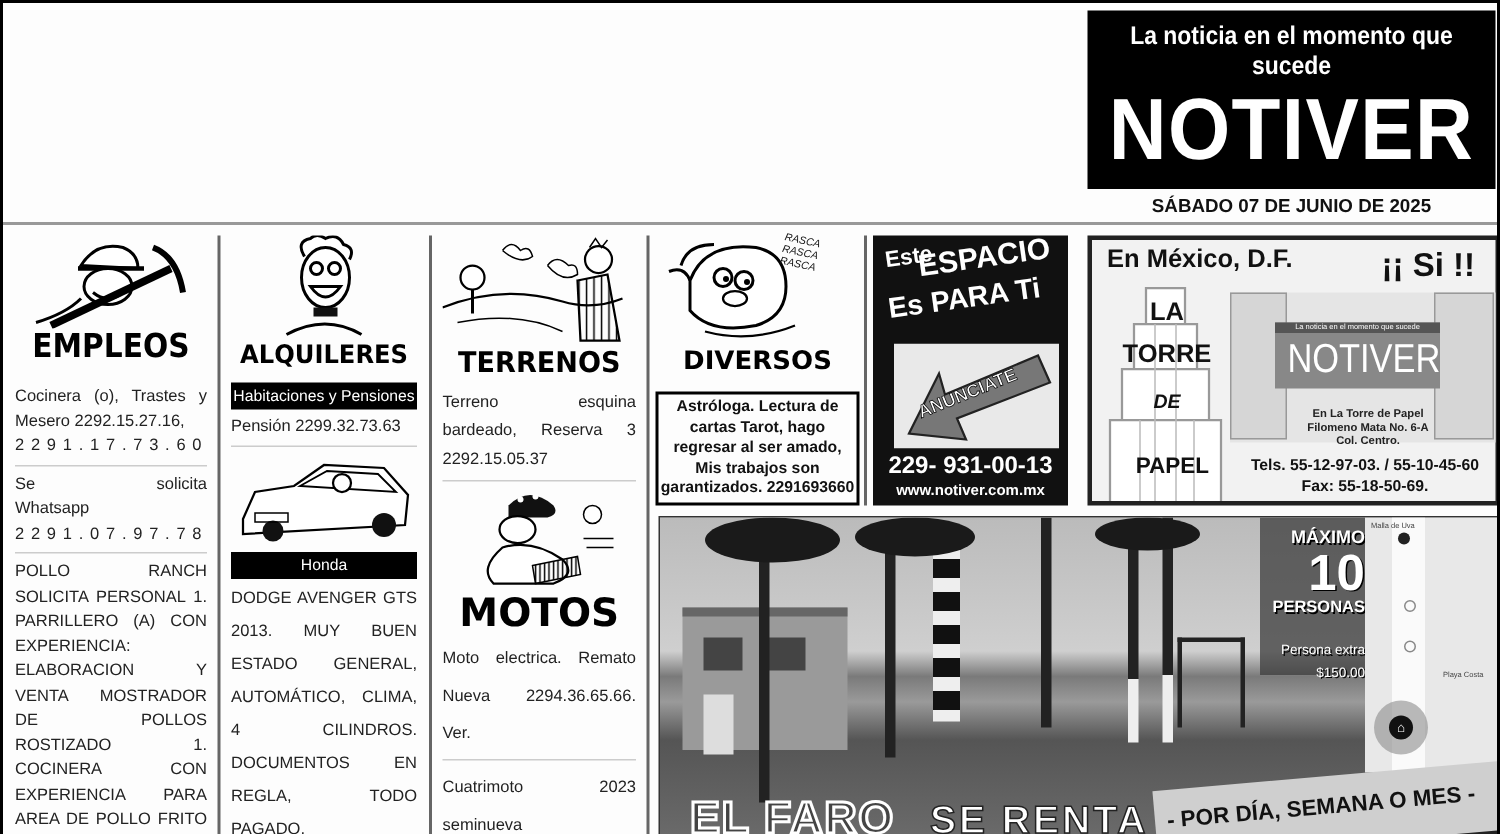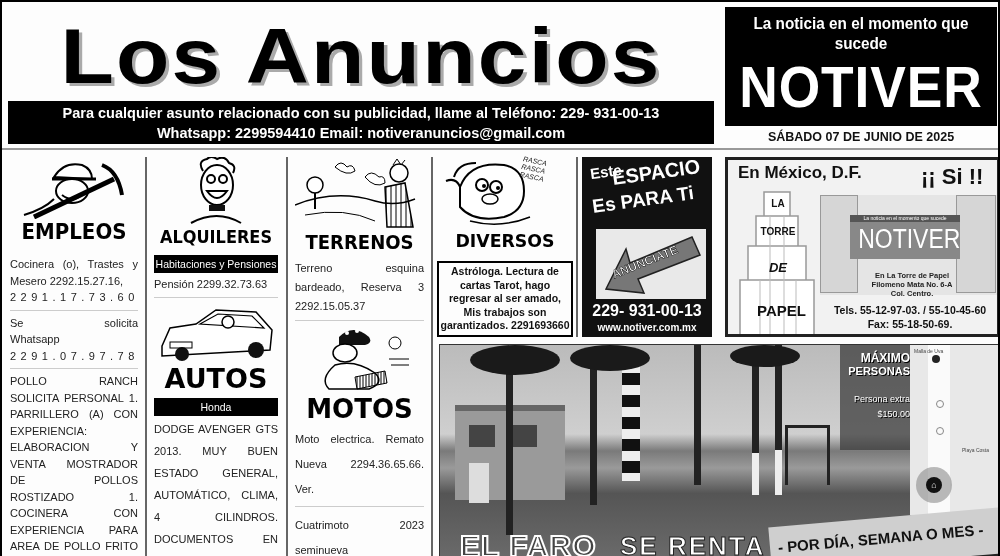--- a/index.html
+++ b/index.html
@@ -39,21 +39,21 @@
   .esp-t3 { position: absolute; left: 10px; top: 32px; font-size: 19px; font-weight: 900; transform: rotate(-8deg); }
   .esp-arrow { position: absolute; left: 14px; top: 72px; width: 110px; height: 70px; }
   .esp-phone { position: absolute; left: 0; top: 145px; width: 130px; text-align: center; font-size: 16px; font-weight: 900; }
   .esp-url { position: absolute; left: 0; top: 165px; width: 130px; text-align: center; font-size: 10px; font-weight: bold; }
 
   
   .mexico { position: absolute; left: 723px; top: 155px; width: 275px; height: 180px; border: 3px solid #222; background: #f2f2f2; overflow: hidden; }
   .mx-title { position: absolute; left: 10px; top: 3px; font-size: 17px; font-weight: 900; color: #111; }
   .mx-si { position: absolute; left: 120px; top: 4px; font-size: 22px; font-weight: 900; color: #111; }
   .tower { position: absolute; left: 6px; top: 28px; width: 86px; height: 150px; }
-  .tw-lbl { position: absolute; font-weight: bold; font-size: 10px; color: #111; text-align: center; width: 60px; }
+  .tw-lbl { position: absolute; font-weight: bold; font-size: 17px; color: #111; text-align: center; width: 60px; }
   .mx-papers { position: absolute; left: 92px; top: 35px; width: 178px; height: 100px; background: #e5e5e5; }
   .mx-paper { position: absolute; background: #d6d6d6; border: 1px solid #999; }
   .mx-notiver { position: absolute; left: 30px; top: 20px; width: 110px; height: 44px; background: #888; color: #fff; text-align: center; }
   .mx-notiver .s { font-size: 5px; background: #555; height: 7px; line-height: 7px; }
   .mx-notiver .n { font-size: 27px; line-height: 34px; transform: scaleX(0.85); }
   .mx-addr { position: absolute; left: 125px; top: 111px; width: 118px; text-align: center; font-size: 7.5px; font-weight: bold; line-height: 9px; color: #222; }
   .mx-tels { position: absolute; left: 90px; top: 143px; width: 184px; text-align: center; font-size: 10.5px; font-weight: bold; color: #111; line-height: 14px; }
 
   
   .photo { position: absolute; left: 437px; top: 342px; width: 561px; height: 214px; border: 1px solid #333; overflow: hidden; background: linear-gradient(#bbb 0%, #cfcfcf 42%, #7a7a7a 50%, #9a9a9a 58%, #555 70%, #6a6a6a 100%); }
@@ -75,27 +75,20 @@
   .map-pin { position: absolute; width: 8px; height: 8px; border-radius: 50%; }
 
   
   svg { display: block; }
 </style>
 </head>
 <body>
 
 <div class="page">
 
-  <div class="masthead">
-    <div class="title">Los Anuncios</div>
-    <div class="contact-bar">
-      <div>Para cualquier asunto relacionado con su publicidad, llame al  Teléfono: 229- 931-00-13</div>
-      <div>Whatsapp: 2299594410 Email: notiveranuncios@gmail.com</div>
-    </div>
-  </div>
 
   <div class="notiver-box">
     <div class="notiver-slogan">La noticia en el momento que sucede</div>
     <div class="notiver-name">NOTIVER</div>
   </div>
   <div class="date-line">SÁBADO 07 DE JUNIO DE 2025</div>
 
   <div class="hr-top"></div>
 
   <div class="col" style="left:4px; width:136px;">
@@ -148,21 +141,20 @@
     <div class="ad-sep"></div>
 
     <svg class="cat-img" style="margin-top:8px" width="120" height="58" viewBox="0 0 120 58">
       <path d="M6 40 L14 22 L40 18 L60 4 L100 6 L116 24 L114 44 L6 50 z" fill="#fff" stroke="#000" stroke-width="1.5"></path>
       <path d="M44 18 L62 8 L96 10 L108 22 z" fill="#fff" stroke="#000" stroke-width="1.2"></path>
       <circle cx="72" cy="16" r="6" fill="#fff" stroke="#000" stroke-width="1.5"></circle>
       <circle cx="100" cy="44" r="8" fill="#111"></circle>
       <circle cx="26" cy="48" r="7" fill="#111"></circle>
       <rect x="14" y="36" width="22" height="6" fill="none" stroke="#000"></rect>
     </svg>
-    <div class="cat-title" style="font-size:27px; line-height:30px;">AUTOS</div>
     <div style="height:4px"></div>
     <div class="subhead">Honda</div>
     <div class="ad" style="line-height:22px; margin-top:2px;">DODGE AVENGER GTS 2013. MUY BUEN ESTADO GENERAL, AUTOMÁTICO, CLIMA, 4 CILINDROS. DOCUMENTOS EN REGLA, TODO PAGADO, ASEGURADO, COBERTURA AM</div>
   </div>
   <div class="col-sep" style="left:284px;"></div>
 
   <div class="col" style="left:289px; width:137px;">
     <svg class="cat-img" width="130" height="72" viewBox="0 0 130 72">
       <path d="M0 48 q40 -16 80 -4 q20 6 40 -2" fill="none" stroke="#000" stroke-width="1.5"></path>
       <path d="M10 58 q40 -8 70 6" fill="none" stroke="#000" stroke-width="1"></path>
@@ -281,20 +273,21 @@
     <div class="palm" style="left:150px; top:20px; height:140px;"></div>
     <div class="palm-leaf" style="left:130px; top:0; width:80px; height:26px;"></div>
     <div class="palm" style="left:254px; top:0; height:140px;"></div>
     <div class="palm" style="left:312px; top:10px; height:140px; background:linear-gradient(#222 70%, #eee 70%);"></div>
     <div class="palm" style="left:335px; top:0; height:150px; background:linear-gradient(#222 70%, #eee 70%);"></div>
     <div class="palm-leaf" style="left:290px; top:0; width:70px; height:22px;"></div>
     <div style="position:absolute; left:345px; top:80px; width:45px; height:60px; border:3px solid #222; border-bottom:none;"></div>
 
     <div class="max-box">
       <div class="m">MÁXIMO</div>
+      <div class="ten">10</div>
       <div class="p">PERSONAS</div>
       <div class="ex">Persona extra</div>
       <div class="ex" style="margin-top:4px">$150.00</div>
     </div>
 
     <div class="mapstrip">
       <div class="map-road"></div>
       <div class="map-lbl" style="left:4px; top:3px;">Malla de Uva</div>
       <div class="map-pin" style="left:22px; top:10px; background:#222;"></div>
       <div class="map-pin" style="left:26px; top:55px; border:1px solid #888;"></div>

